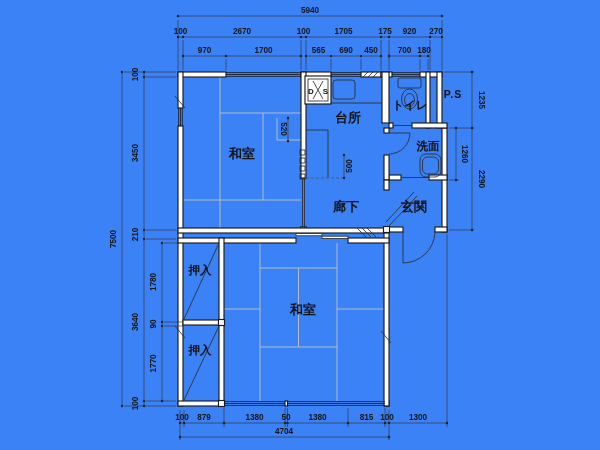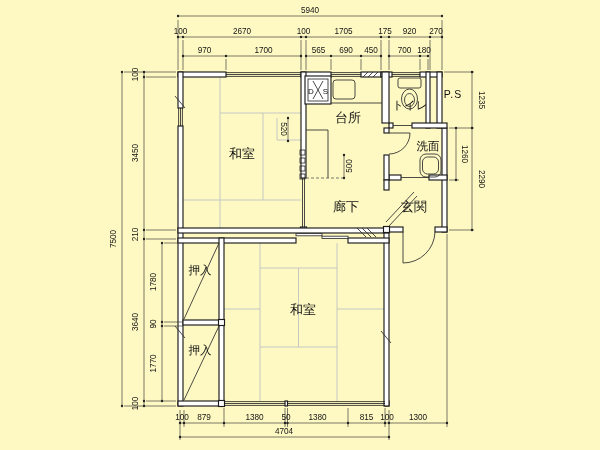--- a/index.html
+++ b/index.html
@@ -1,16 +1,16 @@
 <!DOCTYPE html>
 <html><head>
 <meta charset="utf-8">
 <style>
   html,body{margin:0;padding:0;background:#fdfdfd;}
-  .stage{width:600px;height:450px;background:#fef9c3;overflow:hidden;}
+  .stage{width:600px;height:450px;background:#3b82f6;overflow:hidden;font-weight:bold;}
   svg{display:block;}
   text{font-family:"Liberation Sans","DejaVu Sans",sans-serif;}
   .dimtxt{font-size:8.2px;fill:#151515;text-anchor:middle;}
   .roomtxt{font-size:13px;fill:#111;text-anchor:middle;}
   .smalltxt{font-size:8px;fill:#111;text-anchor:middle;}
   .pstxt{font-size:10.5px;fill:#111;text-anchor:middle;letter-spacing:1px;}
   .wall{fill:#ffffff;stroke:#1b1b1b;stroke-width:1.15;}
   .dim{stroke:#333;stroke-width:0.65;fill:none;}
   .win{stroke:#1b1b1b;stroke-width:0.8;fill:none;}
   .fix{fill:none;stroke:#2c2c2c;stroke-width:0.85;}

